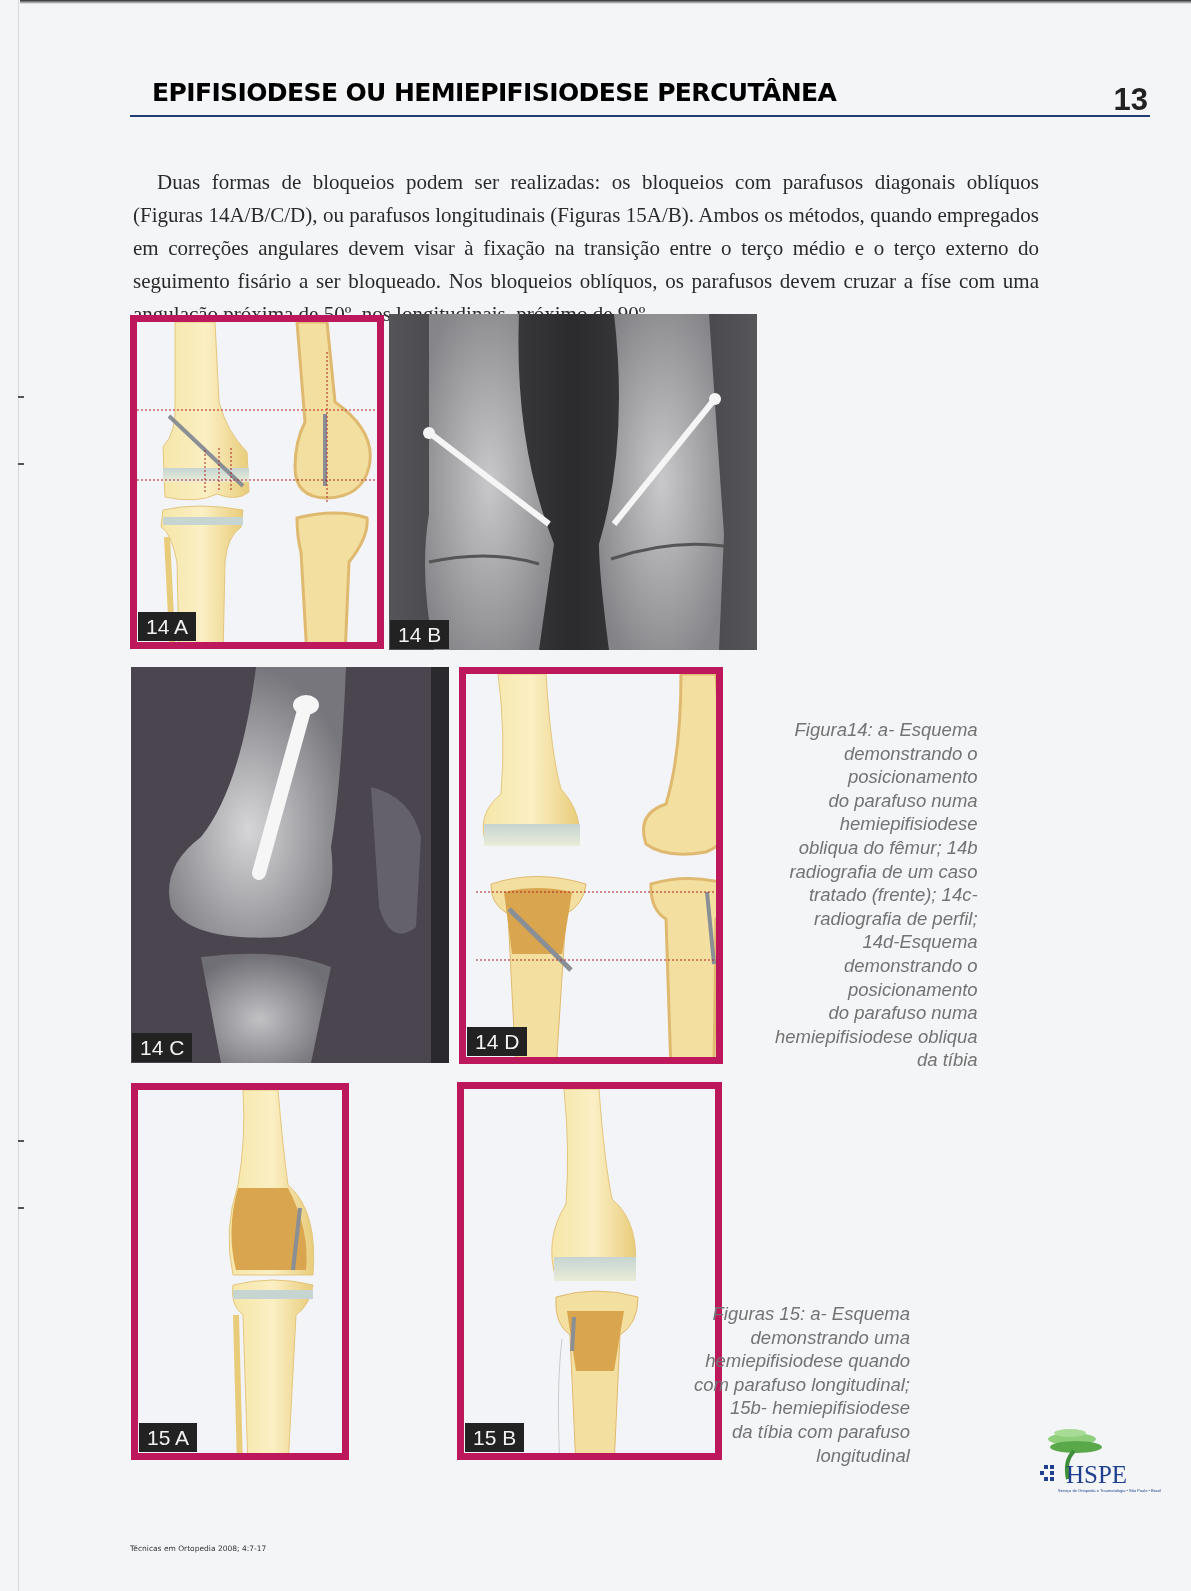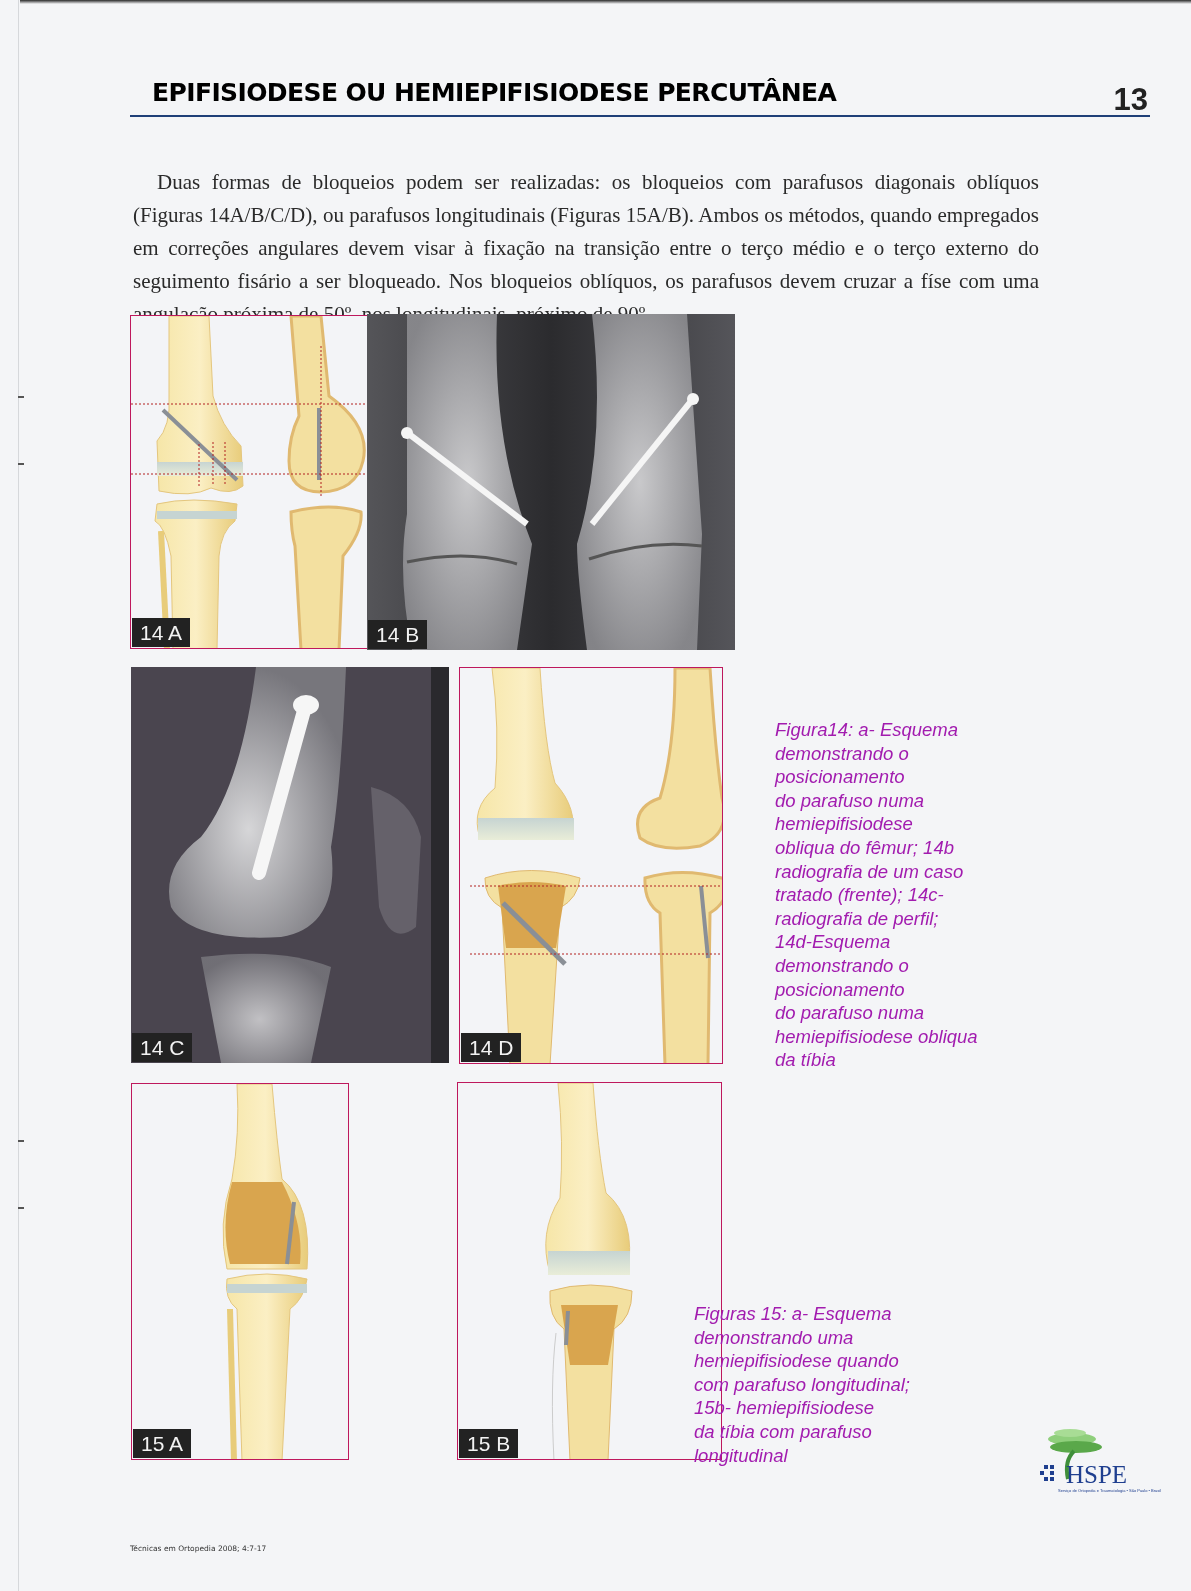--- a/index.html
+++ b/index.html
@@ -23,34 +23,34 @@
   }
   .header-rule { position: absolute; left: 130px; top: 115px; width: 1020px; height: 2px; background: #1f3f78; }
 
   .body-text {
     position: absolute; left: 133px; top: 166px; width: 906px;
     font-family: "Liberation Serif", serif; font-size: 21px; line-height: 33px;
     color: #2a2a2a; text-align: justify; text-indent: 24px; margin: 0;
   }
 
   .fig { position: absolute; overflow: hidden; box-sizing: border-box; }
-  .fig.schema { background: #f3f4f7; border: 1px solid #be185d; }
+  .fig.schema { background: #f3f4f7; border: 7px solid #be185d; }
   .fig.xray { background: #3a3a3e; }
   .fig-label {
     position: absolute; left: 1px; bottom: 1px;
     background: #222; color: #f2f2f2;
     font-family: "Liberation Sans", sans-serif; font-size: 21px;
     padding: 2px 8px 1px 8px; line-height: 26px;
   }
   .fig svg { position: absolute; left: 0; top: 0; }
 
   .caption {
     position: absolute; margin: 0;
     font-family: "Liberation Sans", sans-serif; font-style: italic;
-    font-size: 18.5px; line-height: 23.6px; color: #a21caf;
+    font-size: 18.5px; line-height: 23.6px; color: #737373; text-align: right;
   }
 
   .logo { position: absolute; left: 1036px; top: 1425px; width: 120px; height: 62px; }
   .logo-text {
     position: absolute; left: 1066px; top: 1461px;
     font-family: "Liberation Serif", serif; font-size: 25px; color: #1f3f8f; letter-spacing: 0px;
   }
   .logo-tag { position: absolute; left: 1058px; top: 1488px; font-size: 4px; color: #1f3f8f; }
 
   .footer {
@@ -104,21 +104,21 @@
     <line x1="0" y1="88" x2="246" y2="88" stroke="#b22020" stroke-dasharray="2 2"></line>
     <line x1="0" y1="158" x2="246" y2="158" stroke="#b22020" stroke-dasharray="2 2"></line>
     <line x1="68" y1="128" x2="68" y2="170" stroke="#b22020" stroke-dasharray="2 2"></line>
     <line x1="82" y1="126" x2="82" y2="170" stroke="#b22020" stroke-dasharray="2 2"></line>
     <line x1="94" y1="126" x2="94" y2="170" stroke="#b22020" stroke-dasharray="2 2"></line>
     <line x1="190" y1="30" x2="190" y2="180" stroke="#b22020" stroke-dasharray="2 2"></line>
   </svg>
   <div class="fig-label">14 A</div>
 </div>
 
-<div class="fig xray" style="left:367px; top:314px; width:368px; height:336px;">
+<div class="fig xray" style="left:389px; top:314px; width:368px; height:336px;">
   <svg width="368" height="336" viewBox="0 0 368 336">
     <defs>
       <radialGradient id="xg1" cx="0.5" cy="0.5" r="0.6">
           <stop offset="0" stop-color="#d8d8da"></stop>
           <stop offset="1" stop-color="#8c8c90"></stop>
         </radialGradient>
       <linearGradient id="xbg" x1="0" x2="1">
           <stop offset="0" stop-color="#555559"></stop>
           <stop offset="0.5" stop-color="#2b2b2e"></stop>
           <stop offset="1" stop-color="#55555a"></stop>

